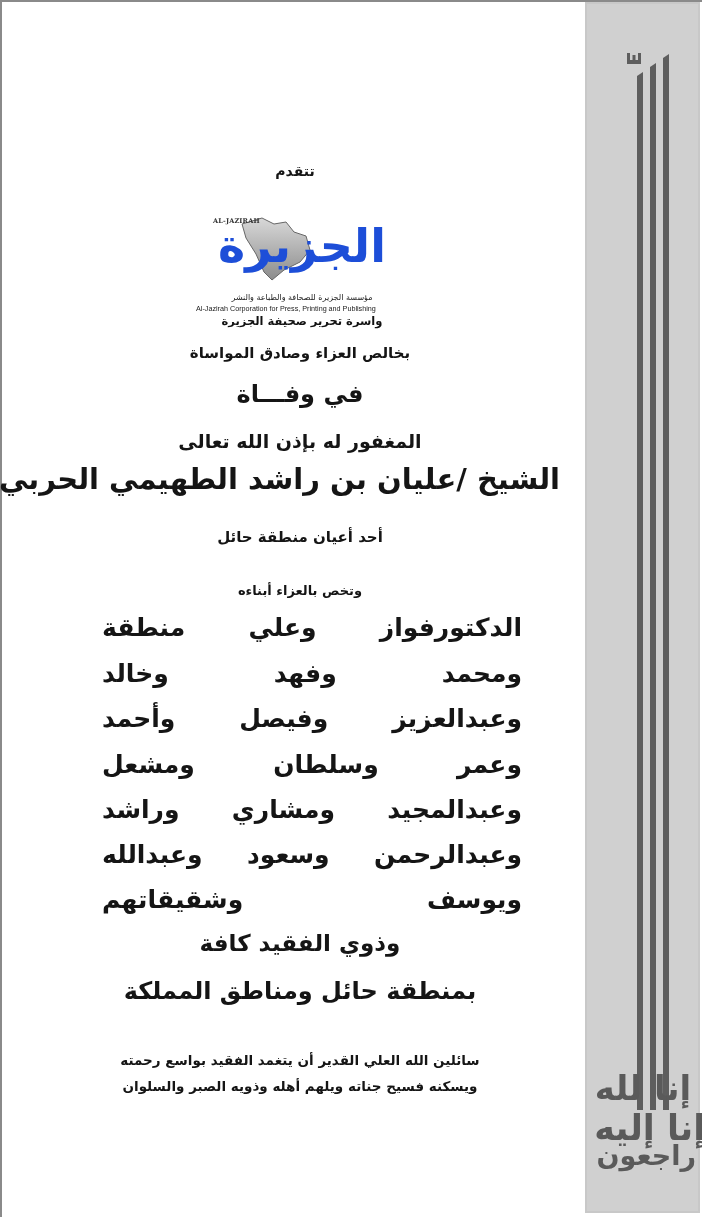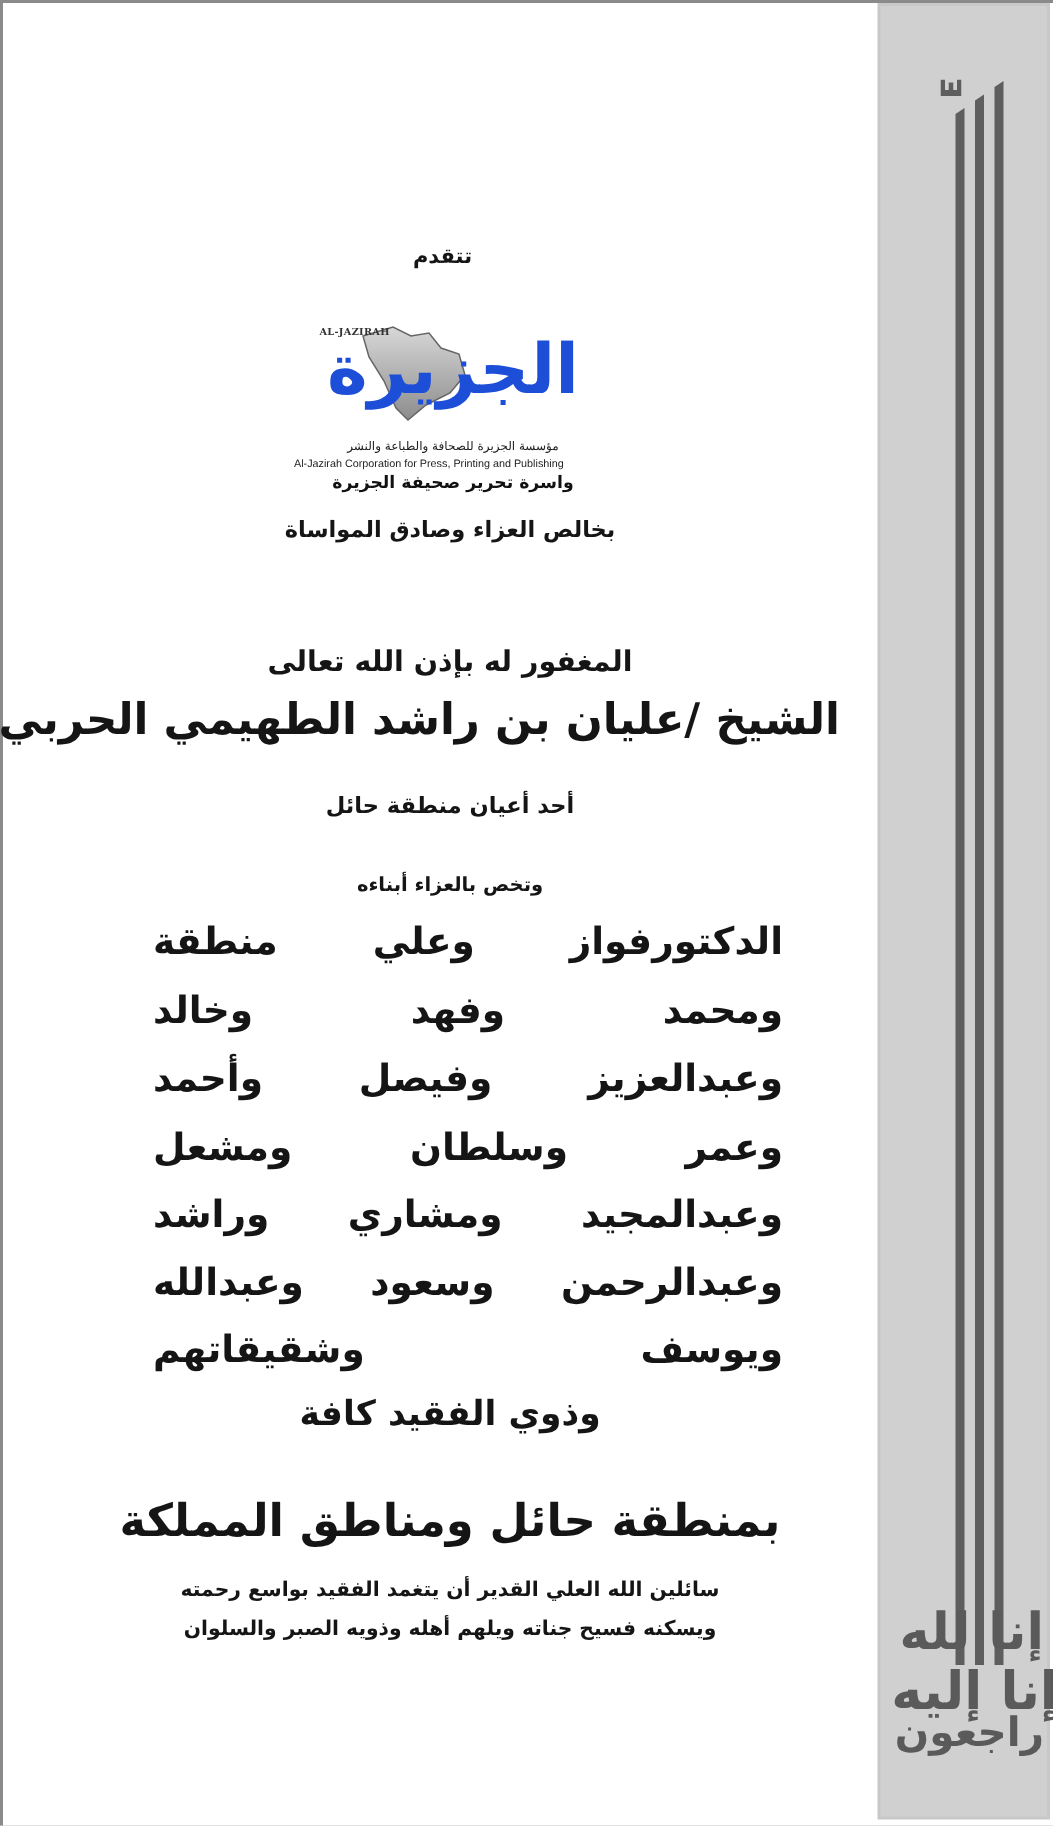--- a/index.html
+++ b/index.html
@@ -38,36 +38,36 @@
   .sons-intro { top: 583px; font-size: 13px; font-weight: bold; }
 
   .sons-row {
     position: absolute; left: 62px; width: 420px; height: 40px;
     display: flex; flex-direction: row; justify-content: space-between;
     font-size: 25px; font-weight: bold; direction: rtl; white-space: nowrap;
   }
   .sons-row span { display: inline-block; }
 
   .relatives { top: 930px; font-size: 23px; font-weight: bold; }
-  .region { top: 977px; font-size: 30px; font-weight: bold; margin-top: 20px; }
+  .region { top: 977px; font-size: 24px; font-weight: bold; }
   .prayer1 { top: 1052px; font-size: 13.5px; font-weight: bold; }
   .prayer2 { top: 1078px; font-size: 13.5px; font-weight: bold; }
 
   
   .side-panel {
     position: absolute; left: 585px; top: 2px; width: 115px; height: 1211px;
     background: #c8c8c8;
   }
   .side-inner {
     position: absolute; left: 2px; top: 2px; right: 2px; bottom: 2px;
     background: #d0d0d0;
   }
   .shadda { position: absolute; left: 627px; top: 53px; width: 14px; height: 11px; }
   .verse { position: absolute; right: 6px; direction: rtl; color: #5a5a5a; font-weight: bold; white-space: nowrap; text-align: right; }
-  .verse1 { top: 1068px; font-size: 34px; left: 590px; width: 106px; right: auto; }
+  .verse1 { top: 1068px; font-size: 34px; left: 590px; width: 106px; right: auto; text-align: center; }
   .verse2 { top: 1108px; font-size: 35px; left: 621px; width: 106px; right: auto; }
   .verse3 { top: 1140px; font-size: 27px; left: 590px; width: 106px; right: auto; }
 </style>
 </head>
 <body>
 
 <div class="frame"></div>
 
 <div class="content">
   <div class="line presents">تتقدم</div>
@@ -83,20 +83,21 @@
       <path d="M8 10 L28 4 L40 10 L52 8 L60 18 L72 22 L76 36 L66 48 L50 56 L38 66 L30 58 L22 40 L12 24 Z" fill="url(#mg)" stroke="#666" stroke-width="1"></path>
     </svg>
     <div class="logo-en-mark">AL-JAZIRAH</div>
     <div class="logo-word">الجزيرة</div>
     <div class="logo-sub-ar">مؤسسة الجزيرة للصحافة والطباعة والنشر</div>
     <div class="logo-sub-en">Al-Jazirah Corporation for Press, Printing and Publishing</div>
     <div class="logo-staff">واسرة تحرير صحيفة الجزيرة</div>
   </div>
 
   <div class="line condolence">بخالص العزاء وصادق المواساة</div>
+  <div class="line death">في وفـــاة</div>
   <div class="line forgiven">المغفور له بإذن الله تعالى</div>
   <div class="line name">الشيخ /عليان بن راشد الطهيمي الحربي</div>
   <div class="line notable">أحد أعيان منطقة حائل</div>
   <div class="line sons-intro">وتخص بالعزاء أبناءه</div>
 
   <div class="sons-row" style="top:613px">
     <span>الدكتورفواز</span>
     <span>وعلي</span>
     <span>منطقة</span>
   </div>

